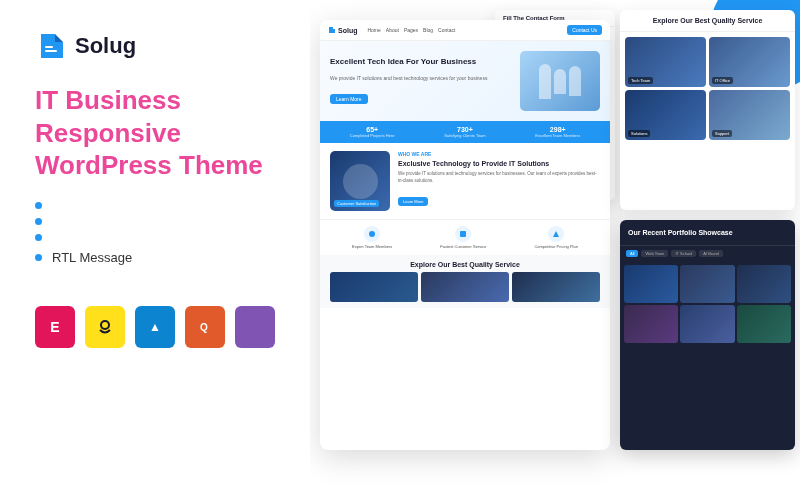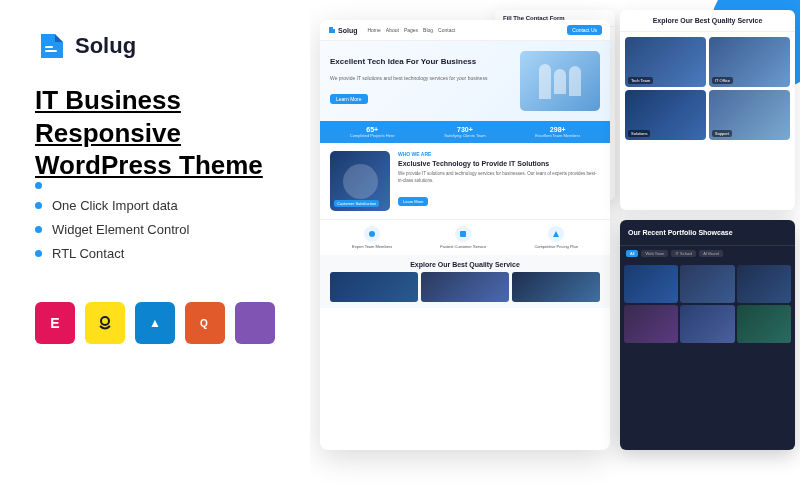--- a/index.html
+++ b/index.html
@@ -46,23 +46,23 @@
 
     .logo-text {
       font-size: 22px;
       font-weight: 700;
       color: #1a1a2e;
     }
 
     .main-title {
       font-size: 26px;
       font-weight: 800;
-      color: #000000;
+      color: #ec4899;
       line-height: 1.25;
-      text-decoration: underline;
+      margin-bottom: 20px;
     }
 
     .features-list {
       list-style: none;
       margin-bottom: 28px;
     }
 
     .features-list li {
       display: flex;
       align-items: center;
@@ -586,29 +586,27 @@
     </div>
 
     <h1 class="main-title">IT Business Responsive WordPress Theme</h1>
 
     <ul class="features-list">
       <li>
           <span class="bullet"></span>
         </li>
       <li>
           <span class="bullet"></span>
-          <span>One Click Import data</span>
         </li>
       <li>
           <span class="bullet"></span>
-          <span>Widget Element Control</span>
         </li>
       <li>
           <span class="bullet"></span>
-          <span>RTL Contact</span>
+          <span>RTL Message</span>
         </li>
     </ul>
 
     <div class="plugin-icons">
       <div class="plugin-icon pi-elementor" style="font-size:14px; font-weight:900;">E</div>
       <div class="plugin-icon pi-mailchimp" style="color:#1a1a2e;">
         <svg width="20" height="20" viewBox="0 0 20 20">
             <circle cx="10" cy="8" r="5" fill="#1a1a2e"></circle>
             <circle cx="10" cy="8" r="3" fill="#FFE01B"></circle>
             <path d="M5 13 Q10 18 15 13" stroke="#1a1a2e" stroke-width="2" fill="none"></path>

